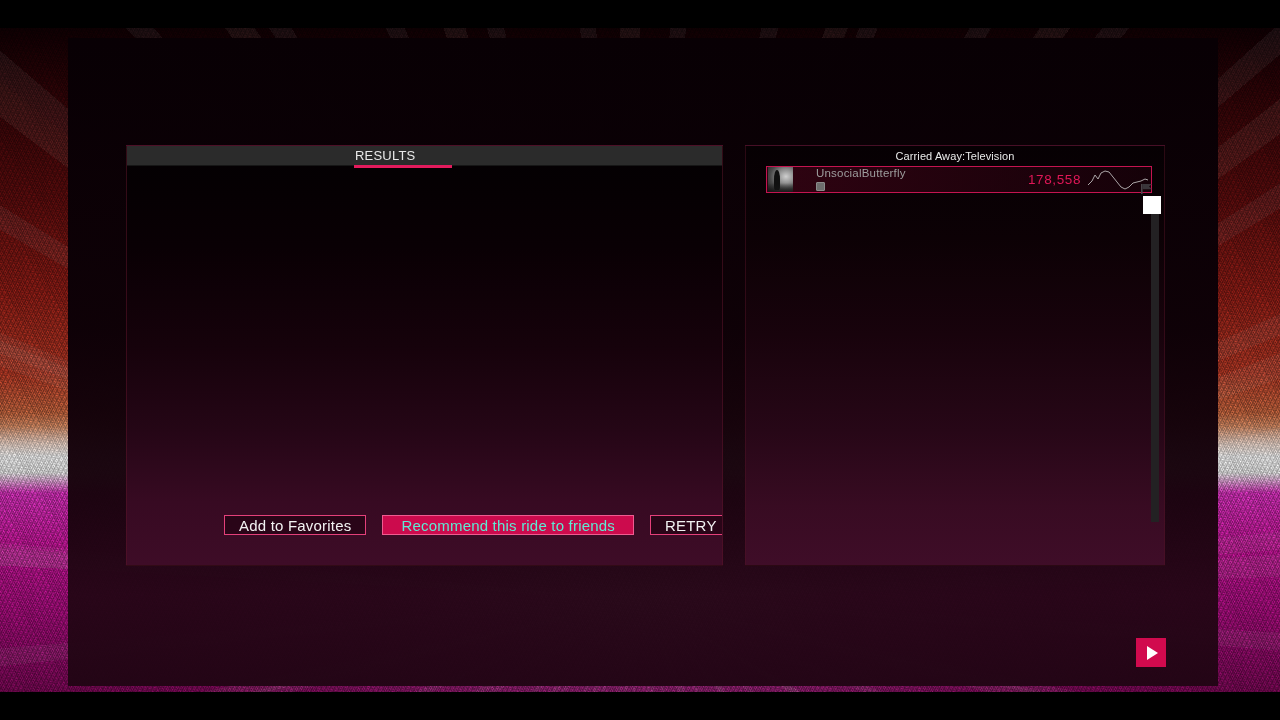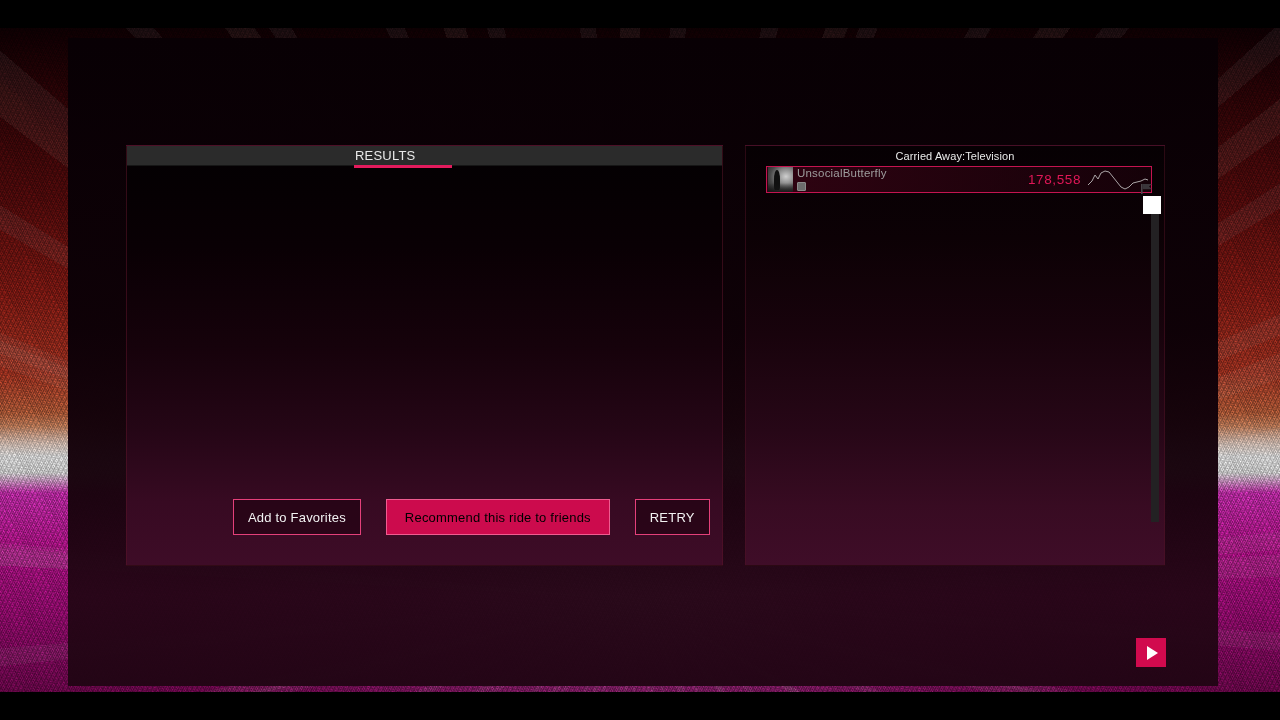--- a/index.html
+++ b/index.html
@@ -174,35 +174,34 @@
     position: absolute;
     left: 97px; bottom: 30px;
     display: flex;
     align-items: center;
     gap: 16px;
   }
   .btn {
     display: inline-flex;
     align-items: center;
     justify-content: center;
-    height: 36px;
+    height: 20px;
     padding: 0 14px;
     border: 1px solid #e4407a;
     background: rgba(30,2,14,.55);
     color: #f2f2f2;
-    font-size: 13px;
+    font-size: 15px;
     letter-spacing: .2px;
     white-space: nowrap;
     cursor: pointer;
-    margin-left: 9px;
   }
   .btn.primary {
     background: #cc0b4d;
     border-color: #ef5c90;
-    color: #000000;
+    color: #5eead4;
     padding: 0 18px;
   }
 
   
   .lb-panel {
     position: absolute;
     left: 745px; top: 145px;
     width: 420px; height: 421px;
     z-index: 20;
     border: 1px solid rgba(80,18,36,.5);
@@ -284,21 +283,21 @@
     border-radius: 45% 45% 20% 20%;
   }
   .lb-avatar::after {
     content: "";
     position: absolute;
     left: 0; bottom: 0; right: 0;
     height: 9px;
     background: linear-gradient(to top, rgba(20,20,20,.85), rgba(20,20,20,0));
   }
   .lb-name-wrap {
-    margin-left: 4px;
+    margin-left: 23px;
     display: flex;
     flex-direction: column;
     justify-content: center;
     line-height: 1;
   }
   .lb-name {
     color: #9d9d9d;
     font-size: 11.5px;
     letter-spacing: .2px;
   }

